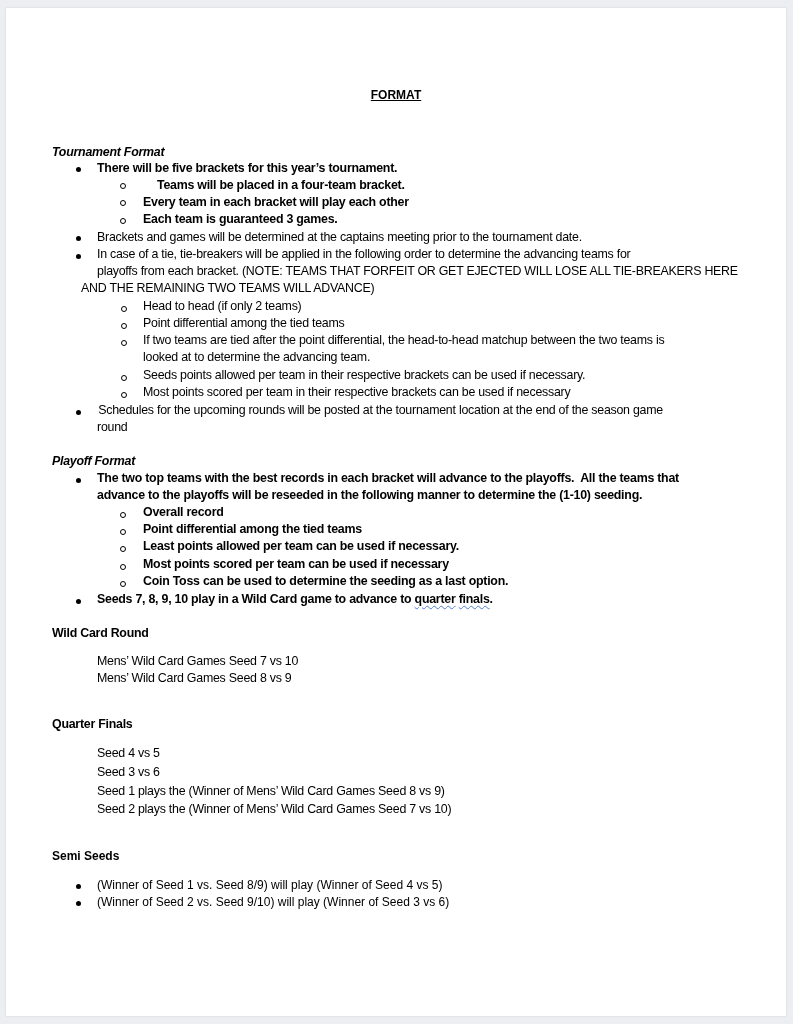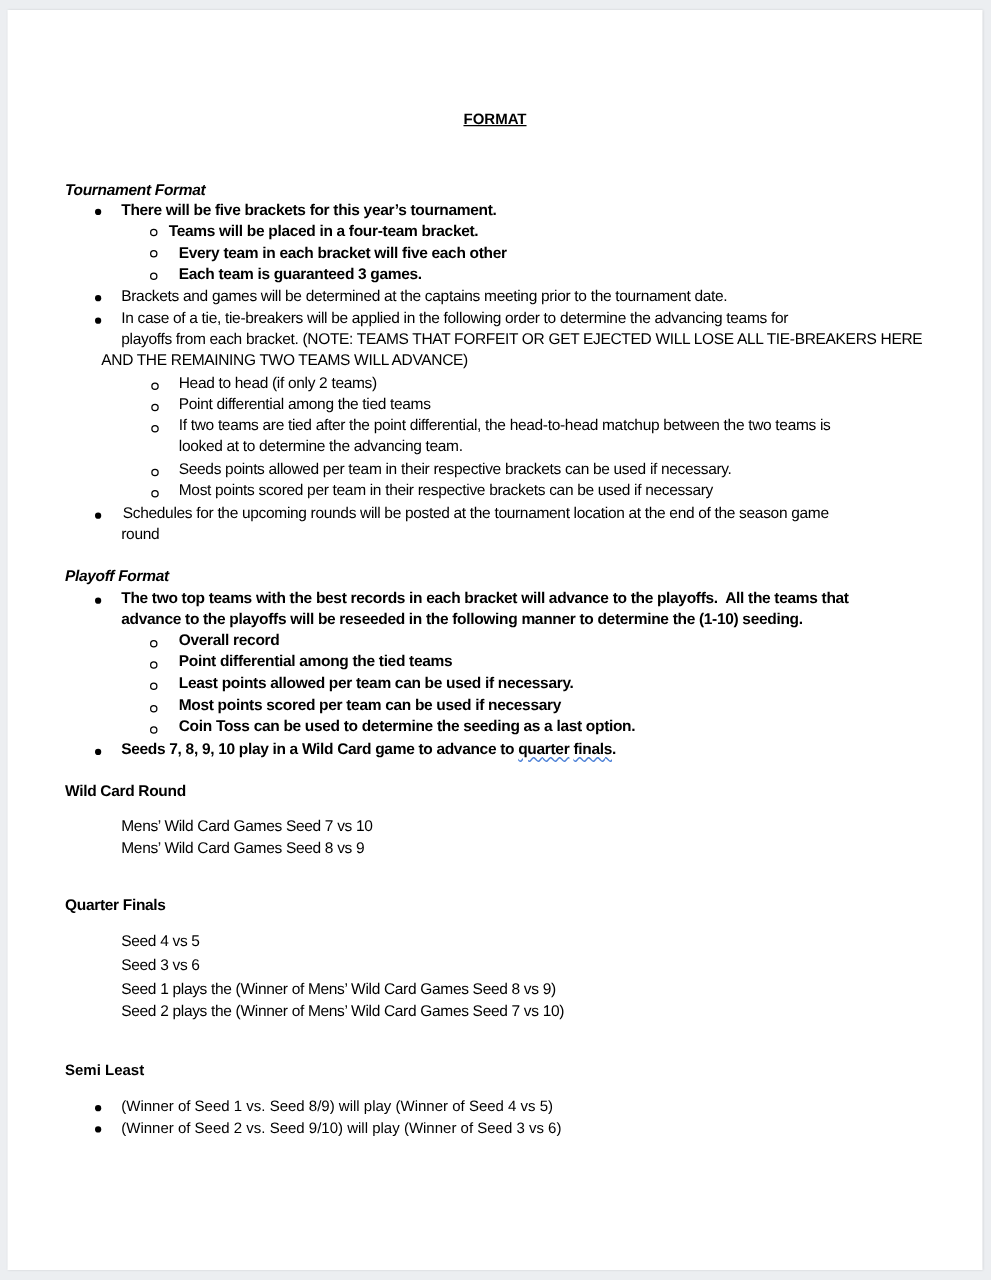--- a/index.html
+++ b/index.html
@@ -81,23 +81,23 @@
   <div class="title l2">FORMAT</div>
 
   <div class="body-text">
 
     <div class="line heading-it" style="left:46px; top:136px;">Tournament Format</div>
 
     <span class="bullet-dot" style="left:70px; top:159px;"></span>
     <div class="line b" style="left:91px; top:152px;">There will be five brackets for this year’s tournament.</div>
 
     <span class="bullet-o" style="left:114px; top:175px;"></span>
-    <div class="line b" style="left:129px; top:169px;">Teams will be placed in a four-team bracket.</div>
+    <div class="line b" style="left:151px; top:169px;">Teams will be placed in a four-team bracket.</div>
     <span class="bullet-o" style="left:114px; top:192px;"></span>
-    <div class="line b" style="left:137px; top:186px;">Every team in each bracket will five each other</div>
+    <div class="line b" style="left:137px; top:186px;">Every team in each bracket will play each other</div>
     <span class="bullet-o" style="left:114px; top:210px;"></span>
     <div class="line b" style="left:137px; top:203px;">Each team is guaranteed 3 games.</div>
 
     <span class="bullet-dot" style="left:70px; top:228px;"></span>
     <div class="line" style="left:91px; top:221px;">Brackets and games will be determined at the captains meeting prior to the tournament date.</div>
 
     <span class="bullet-dot" style="left:70px; top:246px;"></span>
     <div class="line" style="left:91px; top:238px;">In case of a tie, tie-breakers will be applied in the following order to determine the advancing teams for</div>
     <div class="line" style="left:91px; top:255px;">playoffs from each bracket. (NOTE: TEAMS THAT FORFEIT OR GET EJECTED WILL LOSE ALL TIE-BREAKERS HERE</div>
     <div class="line" style="left:75px; top:272px;">AND THE REMAINING TWO TEAMS WILL ADVANCE)</div>
@@ -141,20 +141,20 @@
     <div class="line b" style="left:46px; top:617px;">Wild Card Round</div>
     <div class="line" style="left:91px; top:645px;">Mens’ Wild Card Games Seed 7 vs 10</div>
     <div class="line" style="left:91px; top:662px;">Mens’ Wild Card Games Seed 8 vs 9</div>
 
     <div class="line b" style="left:46px; top:708px;">Quarter Finals</div>
     <div class="line" style="left:91px; top:737px;">Seed 4 vs 5</div>
     <div class="line" style="left:91px; top:756px;">Seed 3 vs 6</div>
     <div class="line" style="left:91px; top:775px;">Seed 1 plays the (Winner of Mens’ Wild Card Games Seed 8 vs 9)</div>
     <div class="line" style="left:91px; top:793px;">Seed 2 plays the (Winner of Mens’ Wild Card Games Seed 7 vs 10)</div>
 
-    <div class="line b arial" style="left:46px; top:840px;">Semi Least</div>
+    <div class="line b arial" style="left:46px; top:840px;">Semi Seeds</div>
     <span class="bullet-dot" style="left:70px; top:876px;"></span>
     <div class="line arial" style="left:91px; top:869px;">(Winner of Seed 1 vs. Seed 8/9) will play (Winner of Seed 4 vs 5)</div>
     <span class="bullet-dot" style="left:70px; top:893px;"></span>
     <div class="line arial" style="left:91px; top:886px;">(Winner of Seed 2 vs. Seed 9/10) will play (Winner of Seed 3 vs 6)</div>
 
   </div>
 </div>
 
 </body></html>

